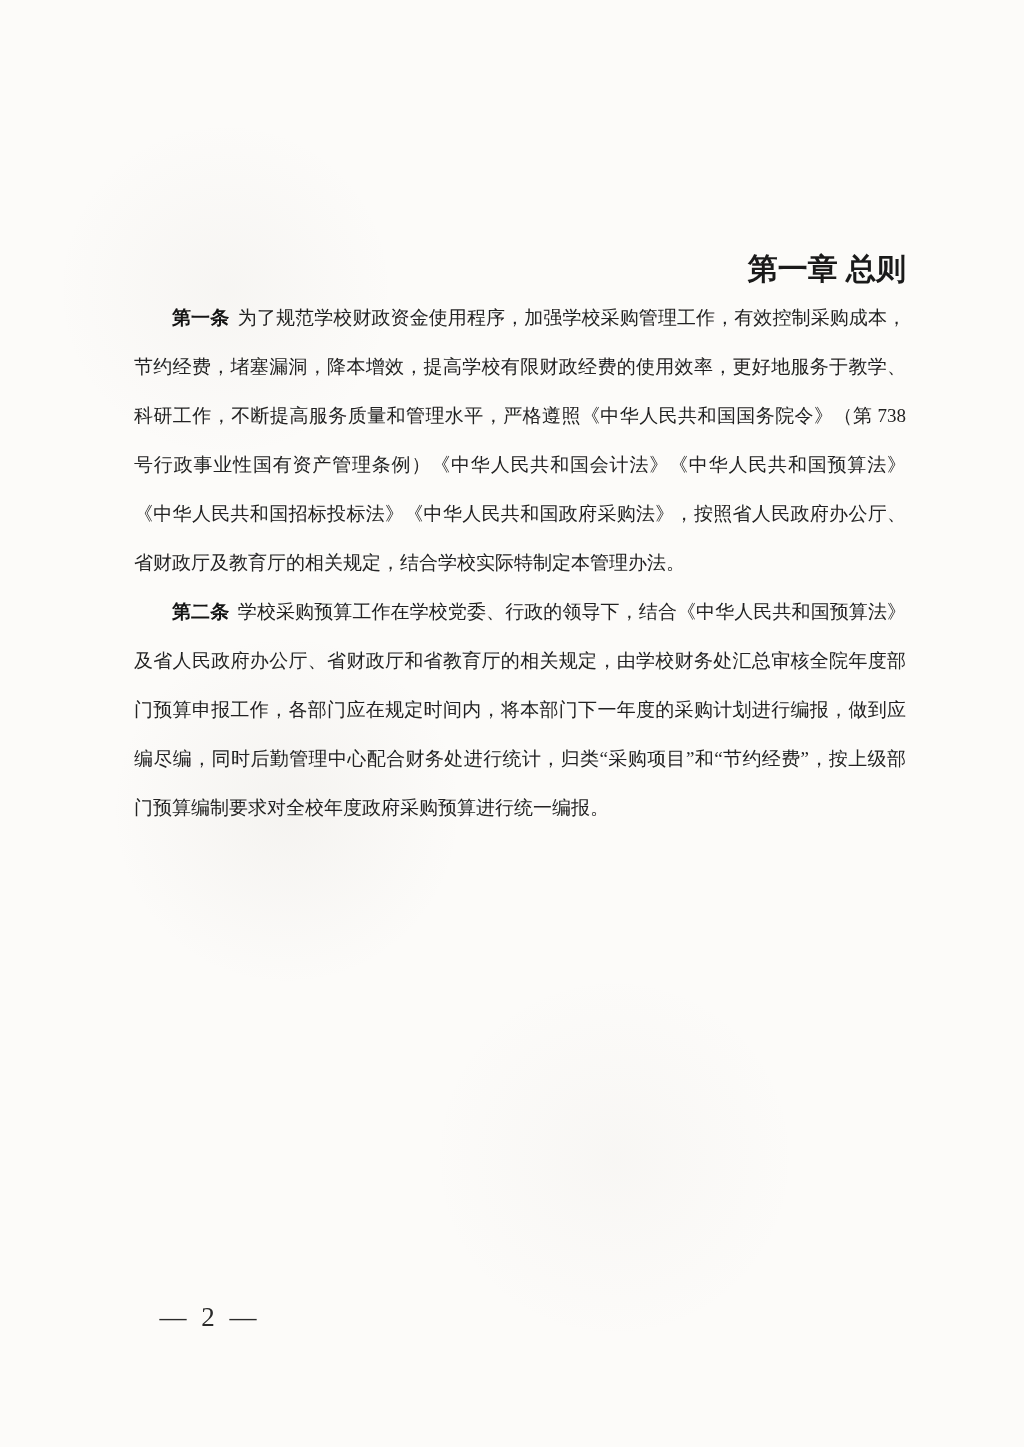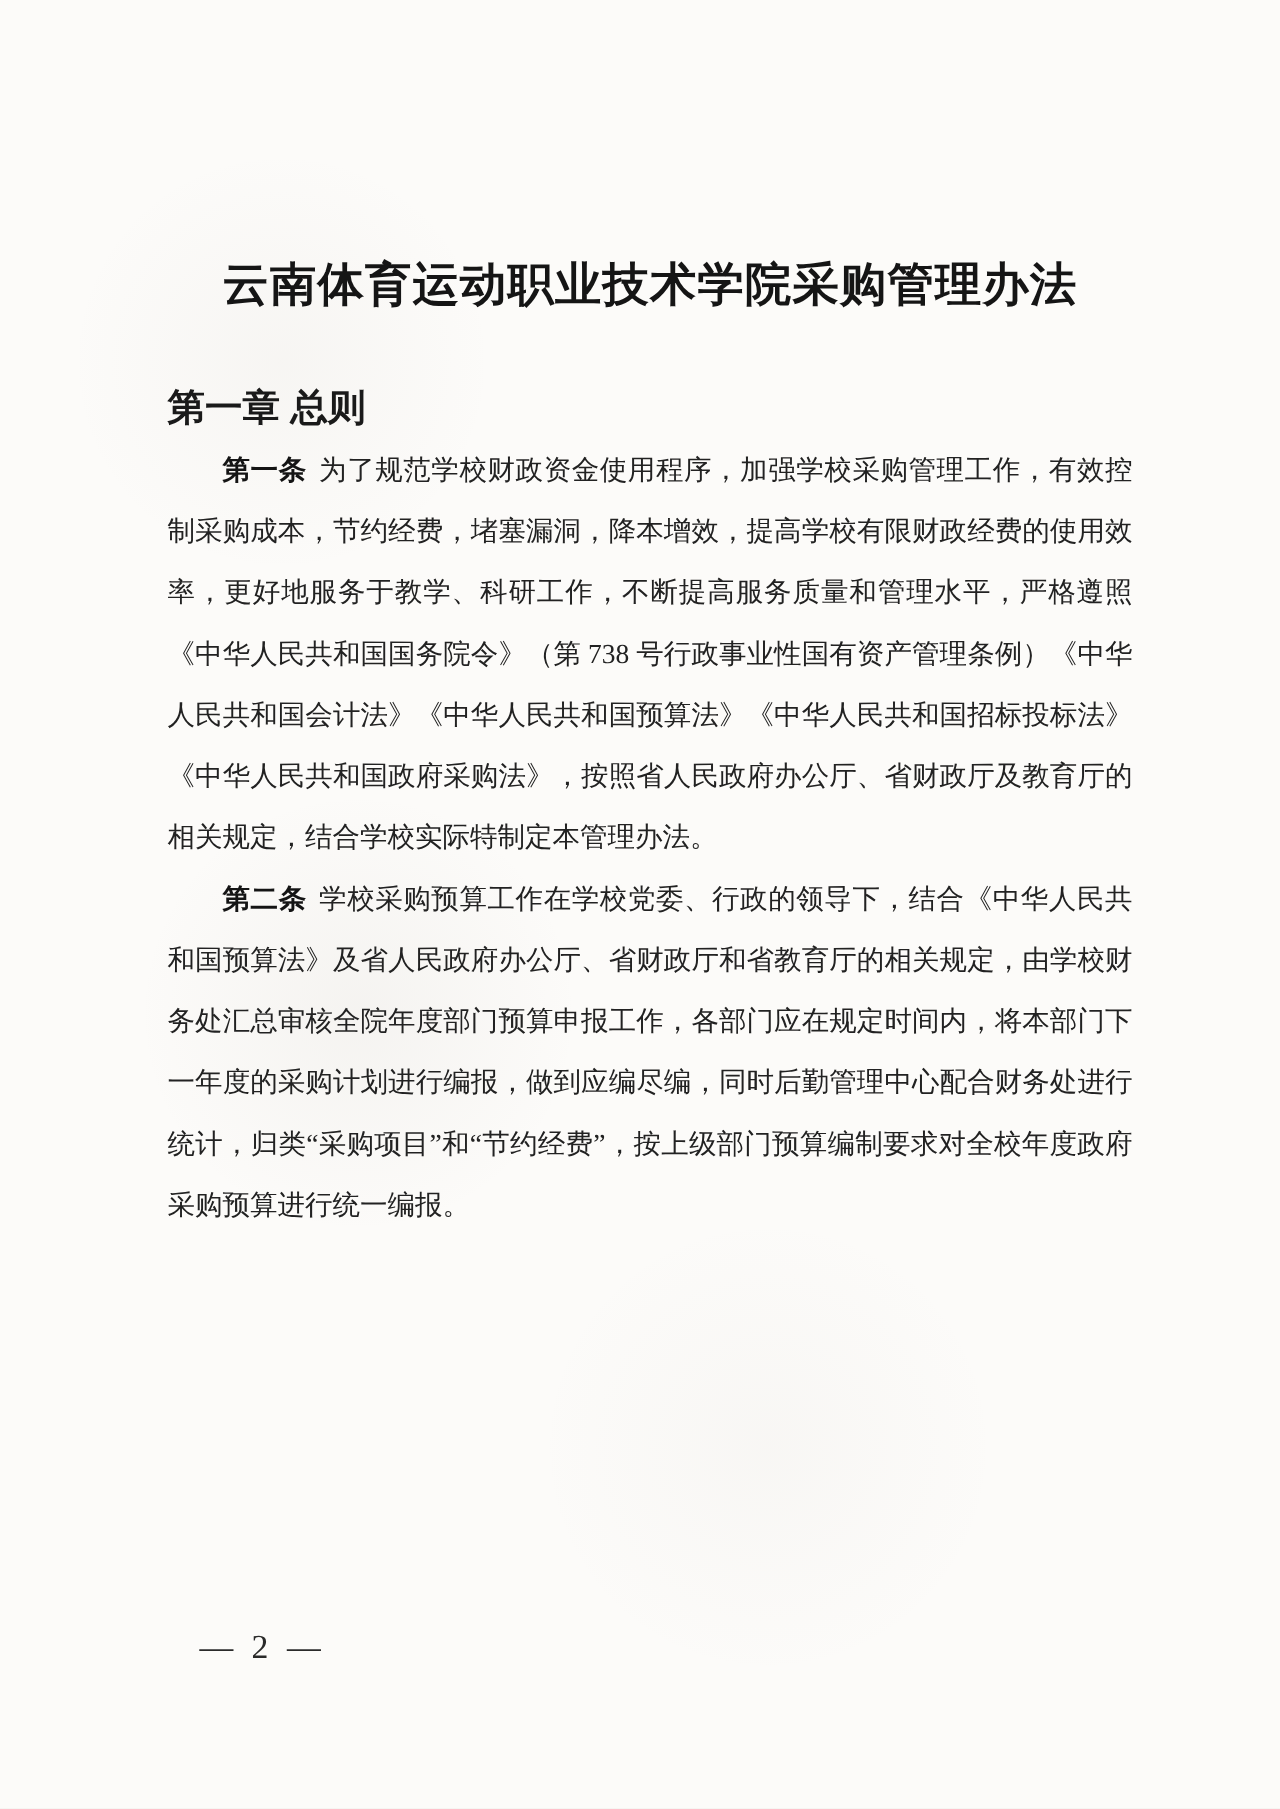--- a/index.html
+++ b/index.html
@@ -33,32 +33,32 @@
     line-height: 58px;
     text-align: center;
     letter-spacing: 1px;
     color: #151515;
   }
   .section-heading {
     font-family: "Liberation Sans", "DejaVu Sans", sans-serif;
     font-weight: bold;
     font-size: 30px;
     line-height: 48px;
-    text-align: left;
+    text-align: right;
     color: #1a1a1a;
   }
   .heading-first {
     margin-top: 46px;
   }
   .heading-next {
     margin-top: 7px;
   }
   .para {
     font-family: "Liberation Serif", "DejaVu Serif", serif;
-    font-size: 22px;
+    font-size: 19px;
     line-height: 49px;
     text-align: justify;
     text-indent: 2em;
     margin: 0;
     color: #222;
   }
   .lead {
     font-family: "Liberation Sans", "DejaVu Sans", sans-serif;
     font-weight: bold;
     margin-right: 0.45em;
@@ -77,21 +77,20 @@
     white-space: nowrap;
   }
 </style>
 </head>
 <body>
 
 <div class="page">
   <div class="content">
 
     <div class="doc-title">
-      <div>云南体育运动职业技术学院采购管理办法</div>
     </div>
 
     <div class="section-heading heading-first">第一章 总则</div>
 
     <p class="para"><span class="lead">第一条</span><span>为了规范学校财政资金使用程序，加强学校采购管理工作，有效控制采购成本，节约经费，堵塞漏洞，降本增效，提高学校有限财政经费的使用效率，更好地服务于教学、科研工作，不断提高服务质量和管理水平，严格遵照《中华人民共和国国务院令》（第 738 号行政事业性国有资产管理条例）《中华人民共和国会计法》《中华人民共和国预算法》《中华人民共和国招标投标法》《中华人民共和国政府采购法》，按照省人民政府办公厅、省财政厅及教育厅的相关规定，结合学校实际特制定本管理办法。</span></p>
 
 
     <p class="para"><span class="lead">第二条</span><span>学校采购预算工作在学校党委、行政的领导下，结合《中华人民共和国预算法》及省人民政府办公厅、省财政厅和省教育厅的相关规定，由学校财务处汇总审核全院年度部门预算申报工作，各部门应在规定时间内，将本部门下一年度的采购计划进行编报，做到应编尽编，同时后勤管理中心配合财务处进行统计，归类“采购项目”和“节约经费”，按上级部门预算编制要求对全校年度政府采购预算进行统一编报。</span></p>
 
   </div>

